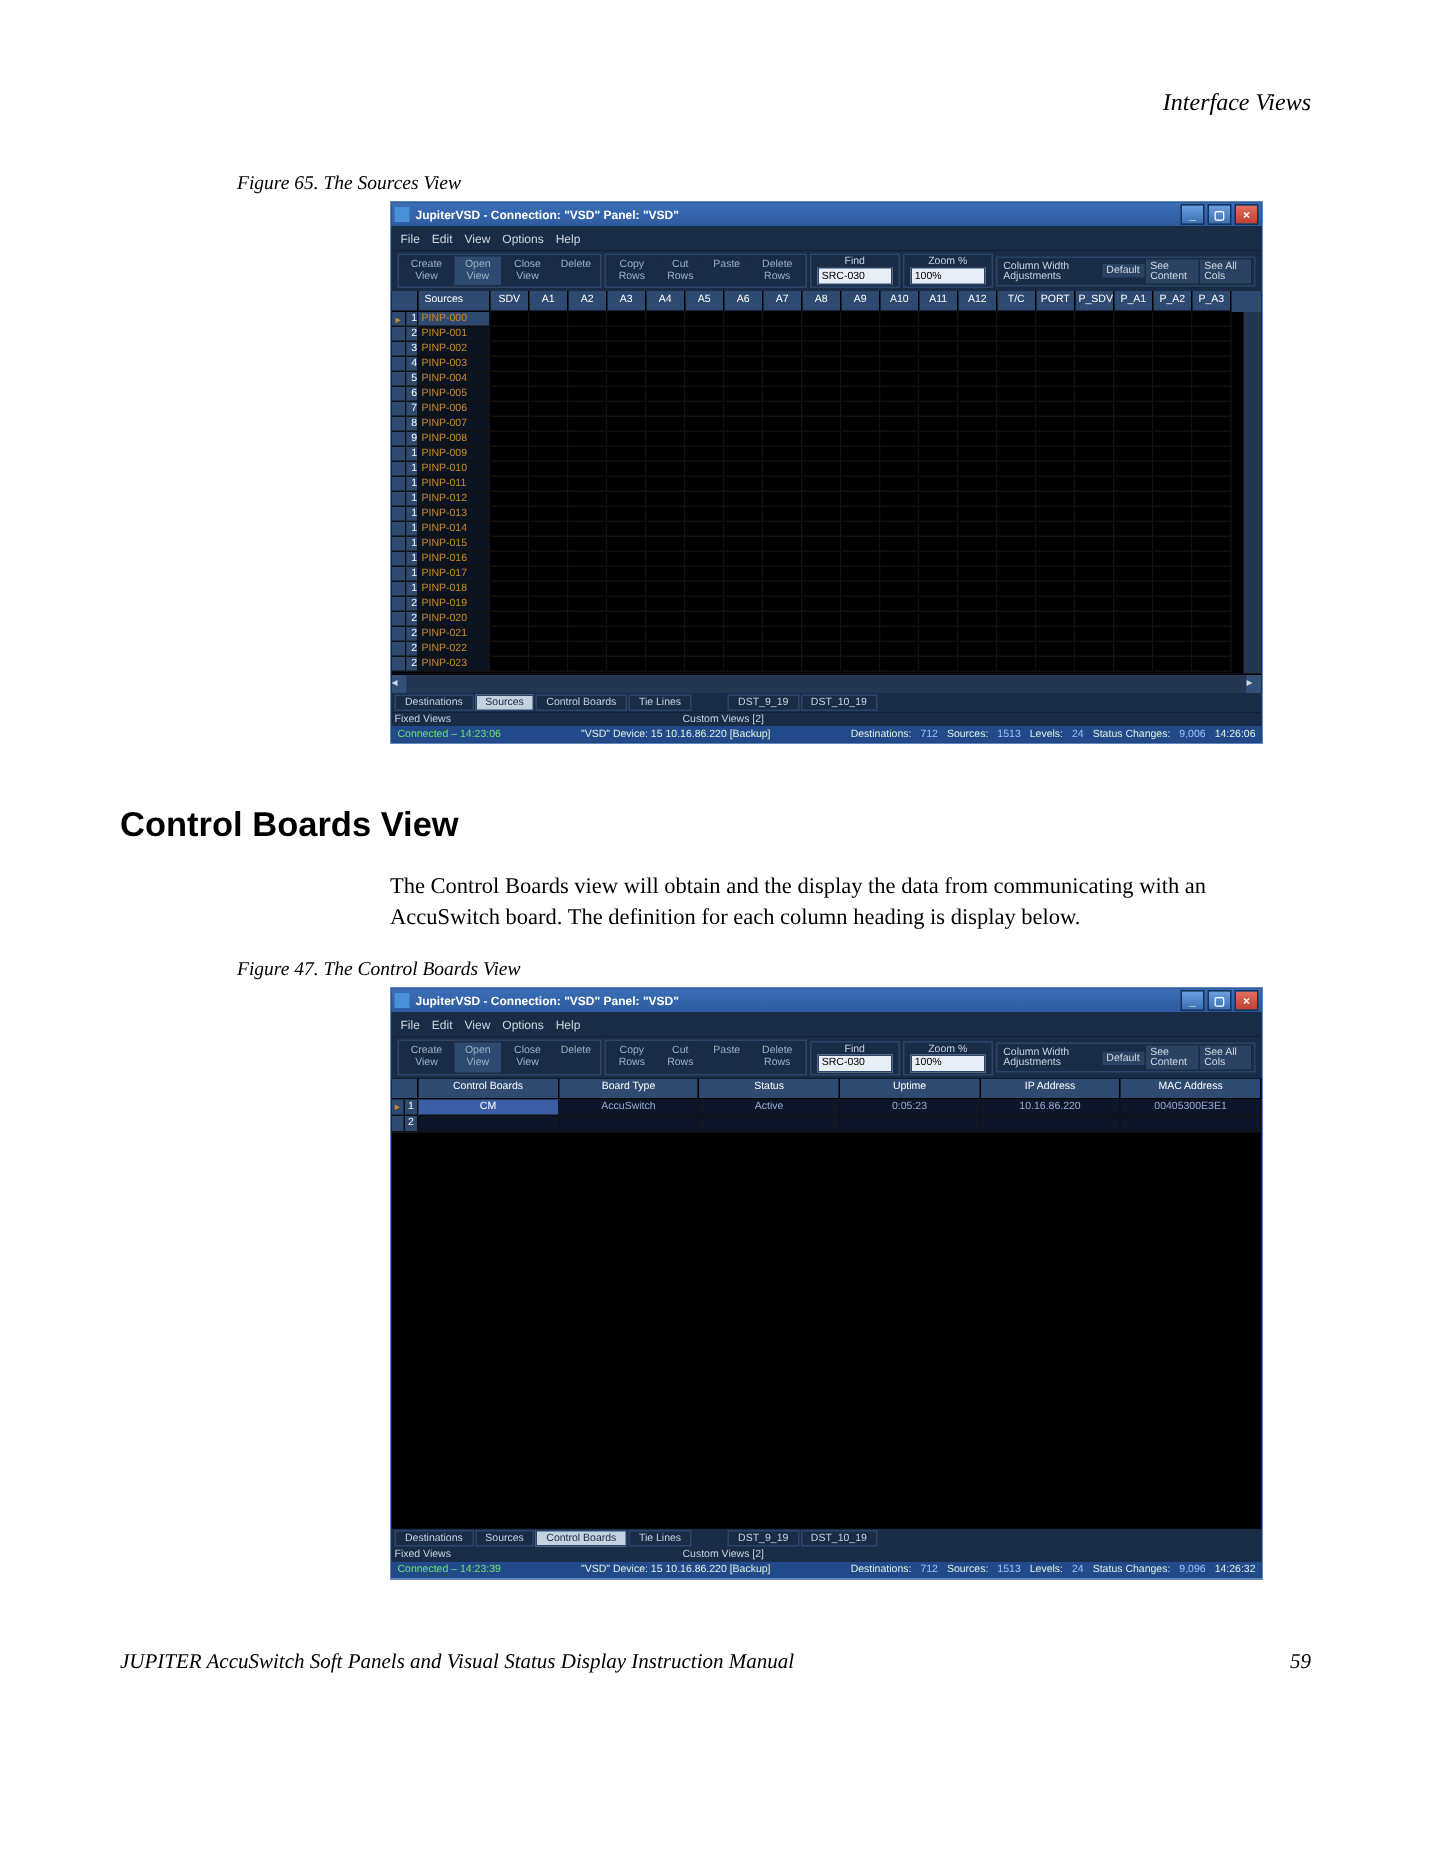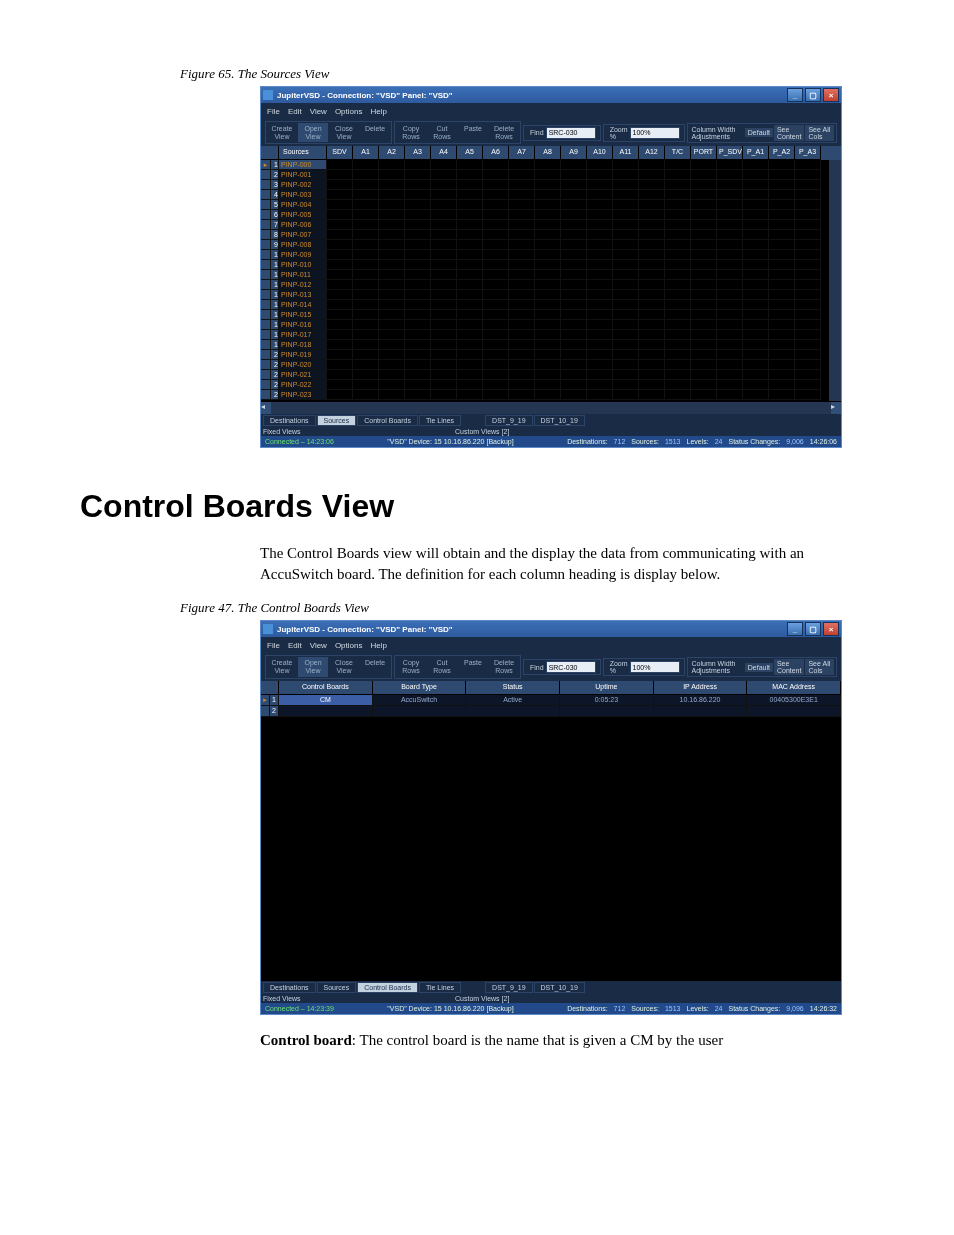--- a/index.html
+++ b/index.html
@@ -14,21 +14,21 @@
   }
   .page-header {
     text-align: right;
     font-style: italic;
     font-size: 16px;
     margin-bottom: 36px;
   }
   .figure-caption {
     font-style: italic;
     font-size: 13px;
-    margin: 6px 0 4px 100px;
+    margin: 6px 0 4px 78px;
   }
   .screenshot {
     margin-left: 180px;
     width: 580px;
     border: 1px solid #5d8ac8;
     background: #000;
     font-family: Tahoma, Arial, sans-serif;
     font-size: 8px;
     color: #cfd8e0;
   }
@@ -84,21 +84,21 @@
     background: #1a2b45;
     font-size: 7px;
     text-align: center;
     line-height: 1.1;
     color: #9ab0c8;
     min-width: 22px;
   }
   .tb-btn.active { background: #2e4a70; }
   .tb-label { font-size: 7px; color: #c4d2e0; margin: 0 2px; }
   .find-box, .zoom-box {
-    display: flex; flex-direction: row; align-items: center;
+    display: flex; flex-direction: column; align-items: center;
     border: 1px solid #2c4468; padding: 1px 4px;
   }
   .find-box input, .zoom-box input {
     border: 1px solid #2c4468;
     background: #e8eef5;
     color: #000;
     font-size: 7px;
     padding: 0 2px;
     width: 44px;
     height: 10px;
@@ -201,21 +201,21 @@
     align-items: center;
     gap: 6px;
   }
   .statusbar .sb-item { white-space: nowrap; }
   .statusbar .sb-spacer { flex: 1; }
   .statusbar .sb-connected { color: #6ce26c; }
   .statusbar .sb-num { color: #9bc4ff; }
   h1.section-title {
     font-family: Arial, Helvetica, sans-serif;
     font-weight: bold;
-    font-size: 32px;
+    font-size: 23px;
     margin: 40px 0 18px 0;
     color: #000;
   }
   .body-text {
     margin-left: 180px;
     font-size: 15px;
     line-height: 1.4;
     color: #000;
   }
   h3.subsection {
@@ -231,20 +231,21 @@
     font-size: 14px;
     margin-top: 48px;
     color: #000;
   }
 </style>
 </head>
 <body>
 
 <div class="page">
 
+  <div class="page-header">Interface Views</div>
 
   <div class="figure-caption">Figure 65.  The Sources View</div>
 
   <div class="screenshot">
     <div class="title-bar">
       <div class="title-bar-icon"></div>
       <div class="title-bar-text">JupiterVSD - Connection: "VSD"  Panel: "VSD"</div>
       <div class="win-controls">
         <div class="win-btn">_</div>
         <div class="win-btn">▢</div>
@@ -1090,18 +1091,19 @@
       <span class="sb-item">Sources:</span>
       <span class="sb-item sb-num">1513</span>
       <span class="sb-item">Levels:</span>
       <span class="sb-item sb-num">24</span>
       <span class="sb-item">Status Changes:</span>
       <span class="sb-item sb-num">9,096</span>
       <span class="sb-item">14:26:32</span>
     </div>
   </div>
 
-  <p class="body-text">
-    <strong>Control board</strong><span>: The control board is the name that is given a CM by the user</span>
-  </p>
 
+  <div class="footer">
+    <span>JUPITER AccuSwitch Soft Panels and Visual Status Display Instruction Manual</span>
+    <span>59</span>
+  </div>
 
 </div>
 
 </body></html>

